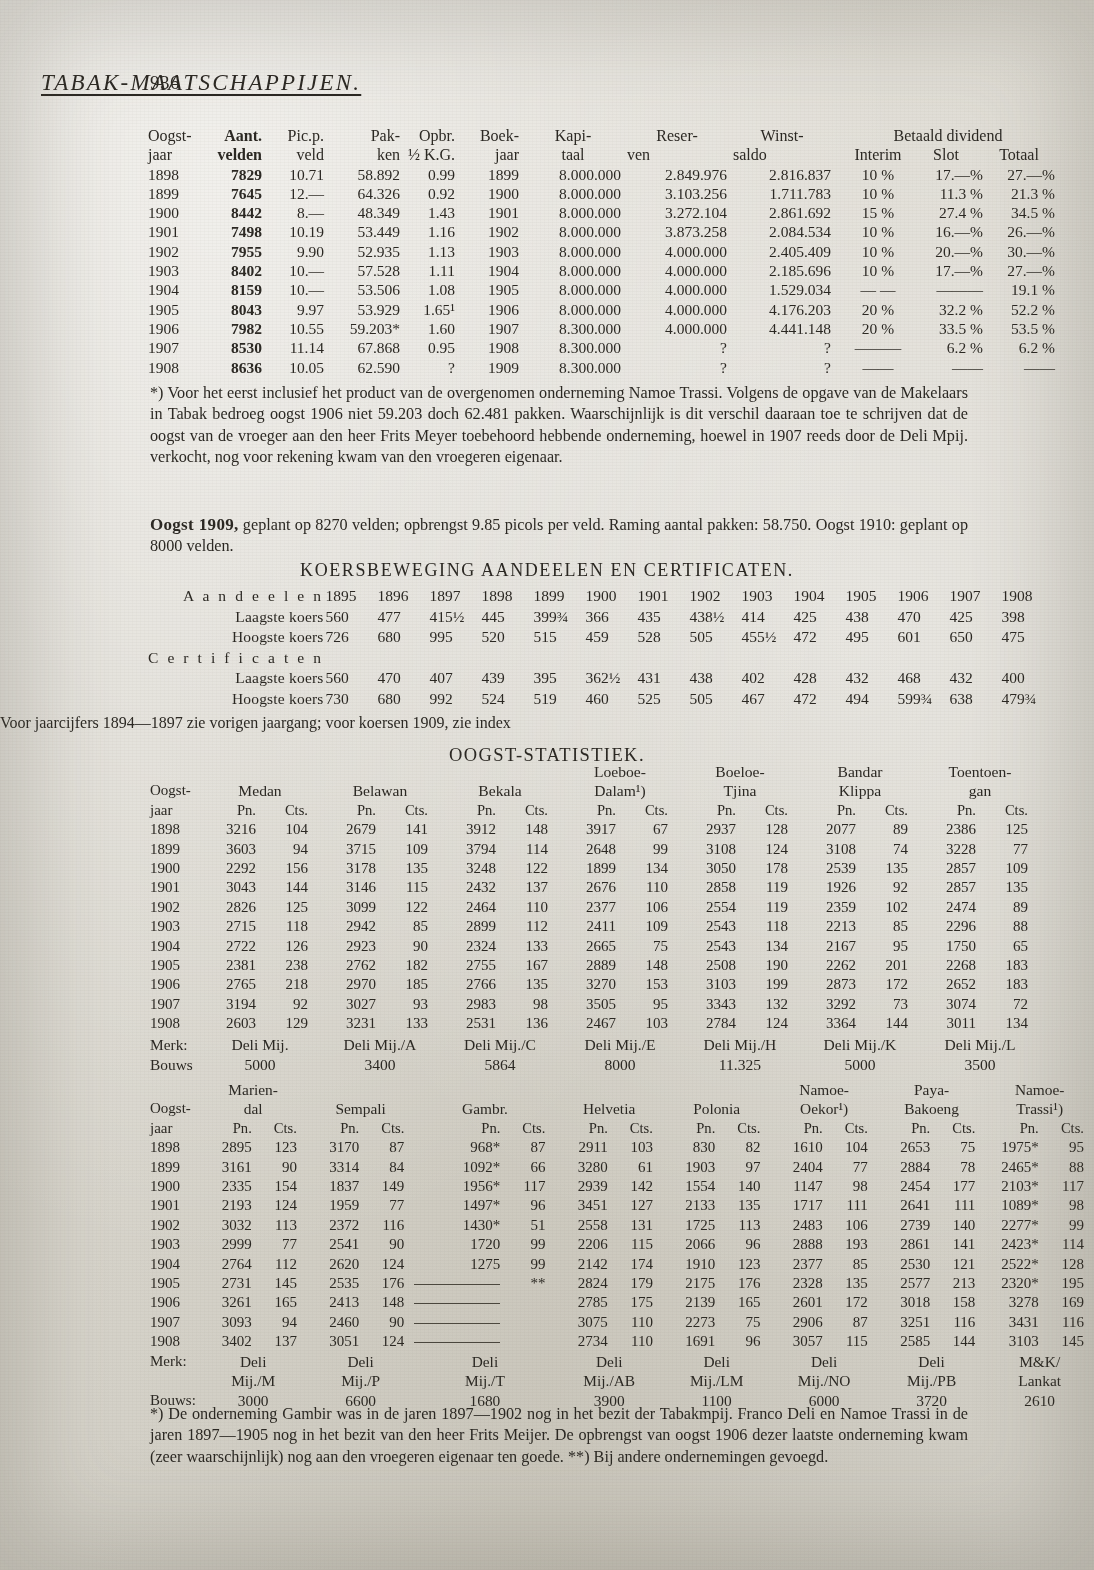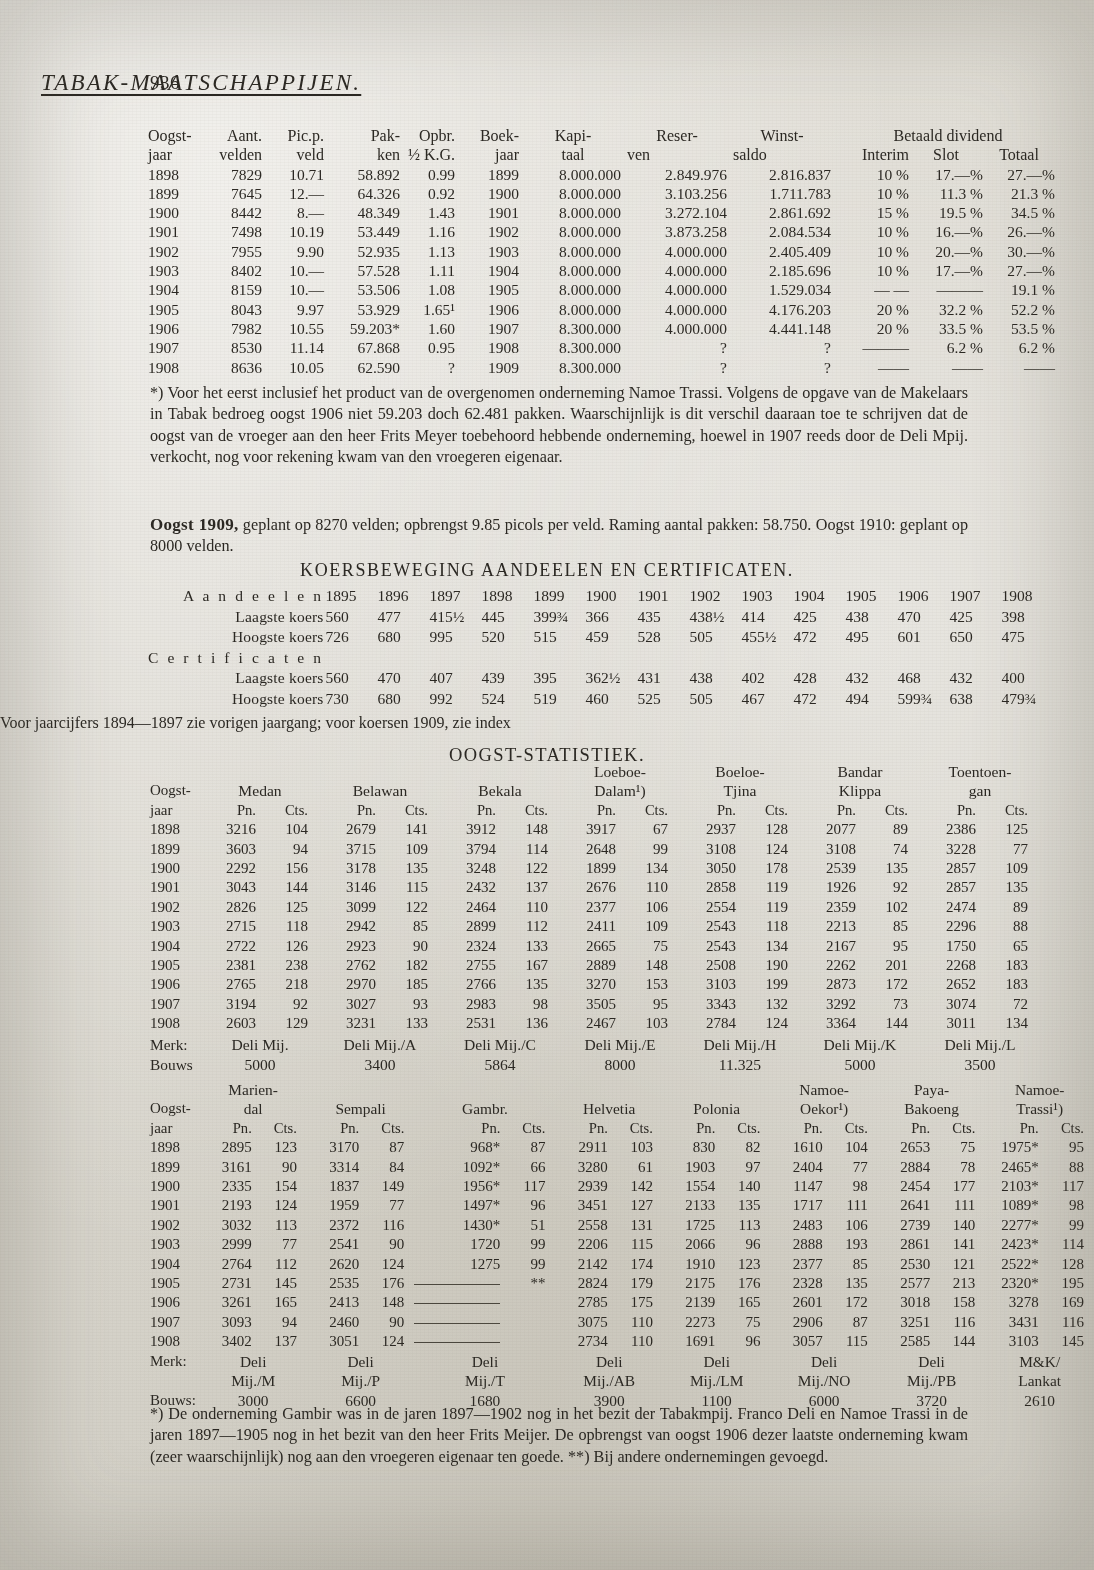--- a/index.html
+++ b/index.html
@@ -50,29 +50,29 @@
   table{border-collapse:collapse;}
   td,th{font-weight:normal;padding:0;white-space:nowrap;}
 
   .t1{
     position:absolute;left:148px;top:126px;
     font-size:15.5px;line-height:19.3px;
   }
   .t1 td,.t1 th{padding:0 0;}
   .t1 .hd{font-size:16px;}
   .t1 .c-year{width:52px;text-align:left;}
-  .t1 .c-vel{width:62px;text-align:right;padding-right:4px;}
+  .t1 .c-vel{width:62px;text-align:right;padding-right:4px;font-weight:bold;}
   .t1 .c-pic{width:58px;text-align:right;padding-right:4px;}
   .t1 .c-pak{width:72px;text-align:right;padding-right:5px;}
   .t1 .c-opb{width:50px;text-align:right;padding-right:6px;}
   .t1 .c-bj{width:58px;text-align:right;padding-right:6px;}
   .t1 .c-kap{width:96px;text-align:right;padding-right:6px;}
   .t1 .c-res{width:100px;text-align:right;padding-right:6px;}
   .t1 .c-win{width:98px;text-align:right;padding-right:10px;}
-  .t1 .c-int{width:62px;text-align:right;padding-left:6px;}
+  .t1 .c-int{width:62px;text-align:center;padding-left:6px;}
   .t1 .c-slot{width:74px;text-align:right;}
   .t1 .c-tot{width:72px;text-align:right;}
   .t1 .hcenter{text-align:center;}
   .t1 .hright{text-align:left;padding-right:6px;}
 
   .para{
     position:absolute;
     font-size:16.2px;line-height:21.3px;
     text-align:justify;
   }
@@ -198,21 +198,21 @@
           <td class="c-year">1900</td>
           <td class="c-vel">8442</td>
           <td class="c-pic">8.—</td>
           <td class="c-pak">48.349</td>
           <td class="c-opb">1.43</td>
           <td class="c-bj">1901</td>
           <td class="c-kap">8.000.000</td>
           <td class="c-res">3.272.104</td>
           <td class="c-win">2.861.692</td>
           <td class="c-int">15 %</td>
-          <td class="c-slot">19.5 %</td>
+          <td class="c-slot">27.4 %</td>
           <td class="c-tot">34.5 %</td>
         </tr>
         <tr>
           <td class="c-year">1901</td>
           <td class="c-vel">7498</td>
           <td class="c-pic">10.19</td>
           <td class="c-pak">53.449</td>
           <td class="c-opb">1.16</td>
           <td class="c-bj">1902</td>
           <td class="c-kap">8.000.000</td>

